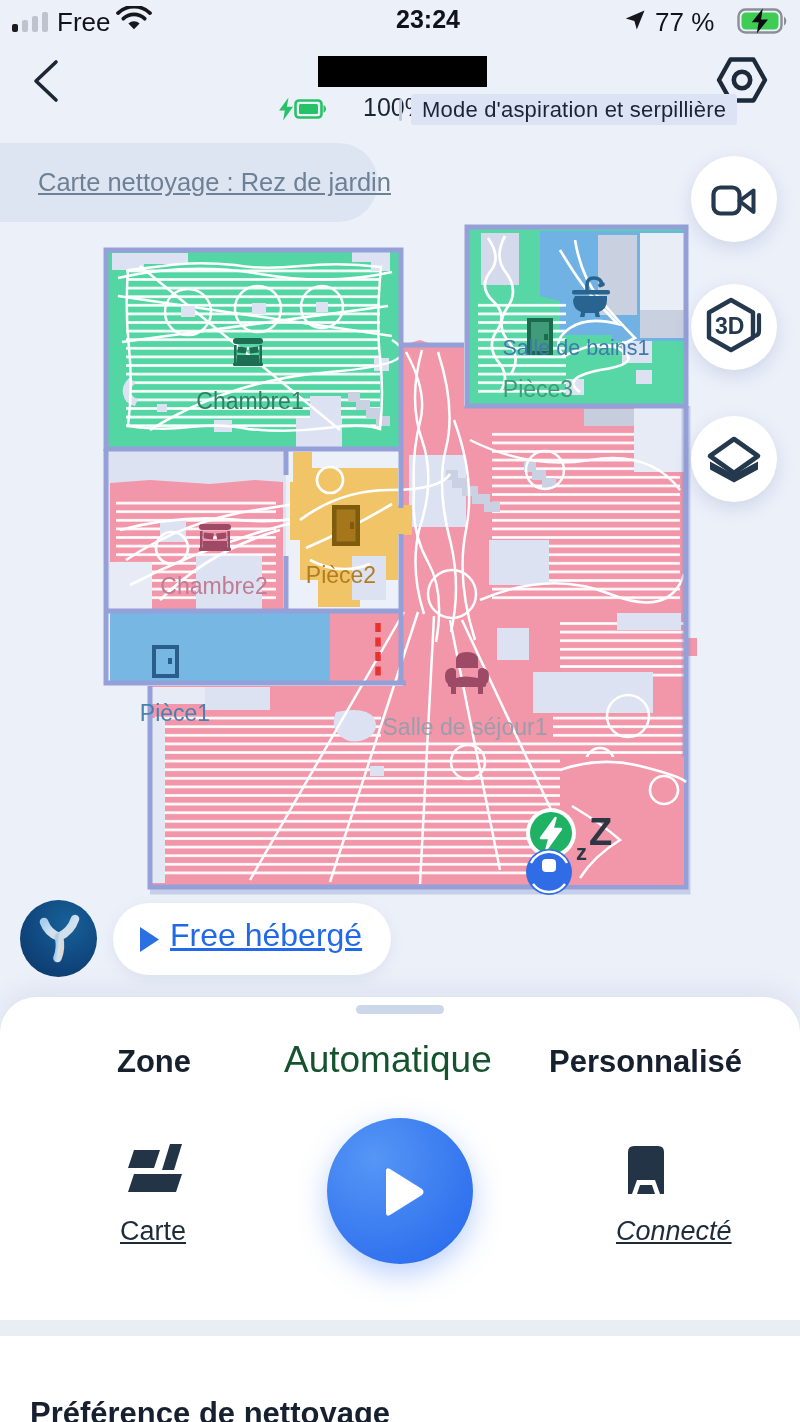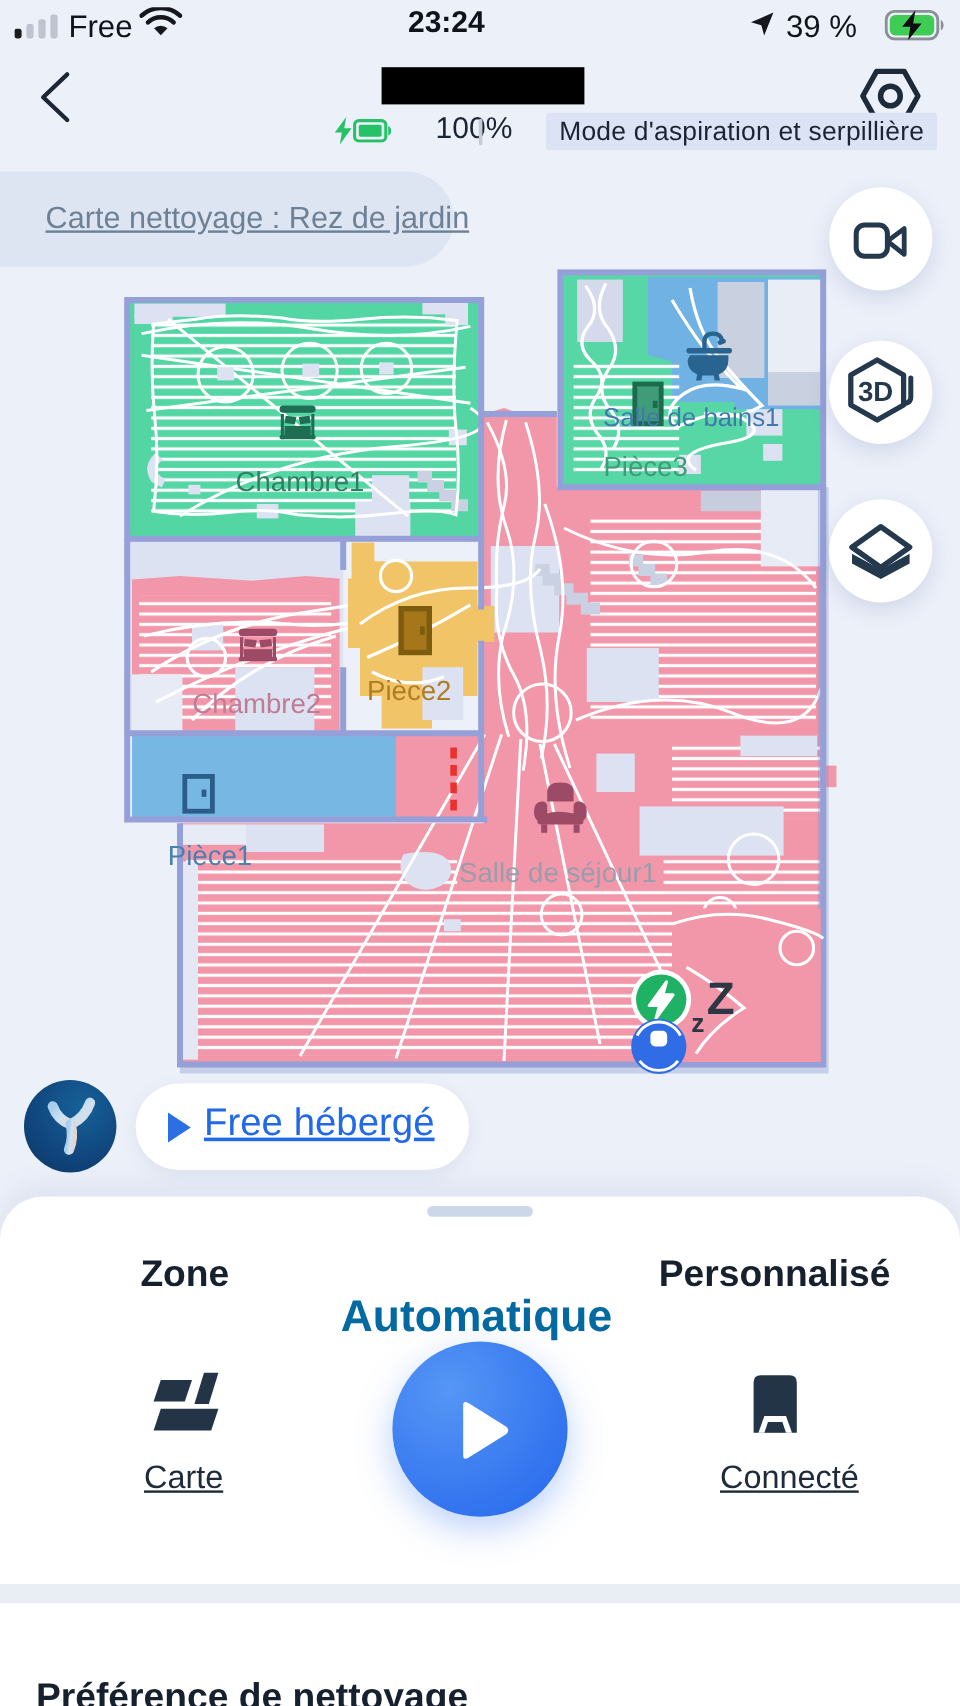--- a/index.html
+++ b/index.html
@@ -20,27 +20,27 @@
   </svg>
 
   <div class="abs" style="left:57px;top:7px;font-size:26px;color:#10131a;">Free</div>
 
   <svg class="abs" style="left:116px;top:6px;" width="36" height="27" viewBox="0 0 34 26">
     <path d="M17 22.5 L11.6 16.9 a8 8 0 0 1 10.8 0 Z" fill="#15171c"></path>
     <path d="M6.7 12.2 a15 15 0 0 1 20.6 0" fill="none" stroke="#15171c" stroke-width="3.6" stroke-linecap="round"></path>
     <path d="M1.6 6.8 a22.5 22.5 0 0 1 30.8 0" fill="none" stroke="#15171c" stroke-width="3.6" stroke-linecap="round"></path>
   </svg>
 
-  <div class="abs" style="left:340px;top:5px;width:120px;text-align:left;font-size:25px;font-weight:600;color:#10131a;">23:24</div>
+  <div class="abs" style="left:340px;top:5px;width:120px;text-align:right;font-size:25px;font-weight:600;color:#10131a;">23:24</div>
 
   <svg class="abs" style="left:624px;top:9px;" width="22" height="22" viewBox="0 0 22 22">
     <path d="M20.5 1.5 L12.8 20.5 L10.4 12.1 L1.8 9.6 Z" fill="#15171c"></path>
   </svg>
 
-  <div class="abs" style="left:655px;top:7px;font-size:26px;color:#10131a;">39 %</div>
+  <div class="abs" style="left:655px;top:7px;font-size:26px;color:#10131a;">77 %</div>
 
   <svg class="abs" style="left:737px;top:8px;" width="52" height="26" viewBox="0 0 52 26">
     <rect x="1.5" y="1.5" width="43" height="23" rx="7" fill="none" stroke="#8b8f98" stroke-width="2.4"></rect>
     <rect x="4.5" y="4.5" width="37" height="17" rx="4.5" fill="#3fcc54"></rect>
     <path d="M25.8 0.5 L14.8 14.2 L21.6 14.2 L19.8 25.5 L31 11.6 L24.0 11.6 Z" fill="#0c0e12"></path>
     <path d="M47 8.5 a5.5 5.5 0 0 1 0 9" fill="#8b8f98" stroke="none"></path>
   </svg>
 </div>
 
 <svg class="abs" style="left:28px;top:58px;" width="36" height="46" viewBox="0 0 36 46">
@@ -64,21 +64,21 @@
     <rect x="1.5" y="1.5" width="26" height="17" rx="3.5" fill="none" stroke="#27c268" stroke-width="2.6"></rect>
     <rect x="5" y="5" width="19" height="10" rx="1.5" fill="#27c268"></rect>
     <path d="M29.5 6 a4.4 4.4 0 0 1 0 8" fill="#27c268"></path>
   </svg>
 
   <div class="abs" style="left:49px;top:-1px;font-size:25px;color:#1b2433;margin-left:36px;">100%</div>
 </div>
 
 <div class="abs" style="left:399px;top:99px;width:3px;height:22px;background:#c3cad8;border-radius:2px;"></div>
 
-<div class="abs" style="left:411px;top:94px;height:31px;background:#dce3f4;border-radius:3px;padding:0 11px;font-size:22px;letter-spacing:.2px;line-height:31px;color:#1b2433;margin-left:44px;">Mode d'aspiration et serpillière</div>
+<div class="abs" style="left:411px;top:94px;height:31px;background:#dce3f4;border-radius:3px;padding:0 11px;font-size:22px;letter-spacing:.2px;line-height:31px;color:#1b2433;">Mode d'aspiration et serpillière</div>
 
 <div class="abs" style="left:0;top:143px;width:378px;height:79px;background:#dee5f2;border-radius:0 40px 40px 0;"></div>
 <div class="abs" style="left:38px;top:168px;font-size:25.5px;color:#6e8095;text-decoration:underline;">Carte nettoyage : Rez de jardin</div>
 
 <svg class="abs" style="left:95px;top:215px;" width="615" height="690" viewBox="95 215 615 690">
   <defs>
     <pattern id="st" width="10" height="8.6" patternUnits="userSpaceOnUse">
       <rect width="10" height="8.6" fill="none"></rect>
       <rect y="3" width="10" height="2.6" fill="#ffffff"></rect>
     </pattern>
@@ -364,37 +364,37 @@
 <svg class="abs" style="left:138px;top:926px;" width="22" height="27" viewBox="0 0 22 27">
   <path d="M2 1 L21 13.5 L2 26 Z" fill="#2b6fe3"></path>
 </svg>
 <div class="abs" style="left:170px;top:917px;font-size:32px;color:#2169e8;text-decoration:underline;">Free hébergé</div>
 
 <div class="abs" style="left:0;top:997px;width:800px;height:425px;background:#ffffff;border-radius:36px 36px 0 0;box-shadow:0 -8px 24px rgba(90,110,160,.10);"></div>
 
 <div class="abs" style="left:356px;top:1005px;width:88px;height:9px;border-radius:5px;background:#ccd8ea;"></div>
 
 <div class="abs" style="left:117px;top:1044px;font-size:31px;font-weight:700;color:#16202e;">Zone</div>
-<div class="abs" style="left:284px;top:1076px;font-size:37px;font-weight:700;color:#0369a1;">Automatique</div>
+<div class="abs" style="left:284px;top:1039px;font-size:37px;font-weight:400;color:#14532d;">Automatique</div>
 <div class="abs" style="left:549px;top:1044px;font-size:31px;font-weight:700;color:#16202e;">Personnalisé</div>
 
 <svg class="abs" style="left:120px;top:1142px;" width="66" height="52" viewBox="0 0 66 52">
   <path d="M14 8 L40 8 L34 26 L8 26 Z" fill="#233447"></path>
   <path d="M50 2 L62 2 L54 28 L42 28 Z" fill="#233447"></path>
   <path d="M14 32 L62 32 L56 50 L8 50 Z" fill="#233447"></path>
 </svg>
 <div class="abs" style="left:120px;top:1216px;width:66px;text-align:right;font-size:27px;color:#1d2b3a;text-decoration:underline;">Carte</div>
 
 <div class="abs" style="left:327px;top:1118px;width:146px;height:146px;border-radius:50%;background:radial-gradient(circle at 32% 28%,#5596f6,#2e6fee 80%);box-shadow:0 10px 30px rgba(60,120,240,.35);"></div>
 <svg class="abs" style="left:382px;top:1166px;" width="44" height="52" viewBox="0 0 44 52">
   <path d="M4 5 Q4 1 8 3 L40 23 Q43 26 40 29 L8 49 Q4 51 4 47 Z" fill="#ffffff"></path>
 </svg>
 
 <svg class="abs" style="left:622px;top:1144px;" width="48" height="52" viewBox="0 0 48 52">
   <path d="M6 8 Q6 2 12 2 L36 2 Q42 2 42 8 L42 50 L6 50 Z" fill="#233447"></path>
   <path d="M10 50 L15 36 L33 36 L38 50 Z" fill="#ffffff"></path>
   <path d="M15 50 L18 41 L30 41 L33 50 Z" fill="#233447"></path>
 </svg>
-<div class="abs" style="left:600px;top:1216px;width:112px;text-align:center;font-size:27px;color:#1d2b3a;text-decoration:underline;">Connecté</div>
+<div class="abs" style="left:616px;top:1216px;width:112px;text-align:center;font-size:27px;color:#1d2b3a;text-decoration:underline;font-style:italic;">Connecté</div>
 
 <div class="abs" style="left:0;top:1320px;width:800px;height:16px;background:#e9edf4;"></div>
 
 <div class="abs" style="left:30px;top:1396px;font-size:31px;font-weight:700;color:#17202e;">Préférence de nettoyage</div>
 
 </body></html>

